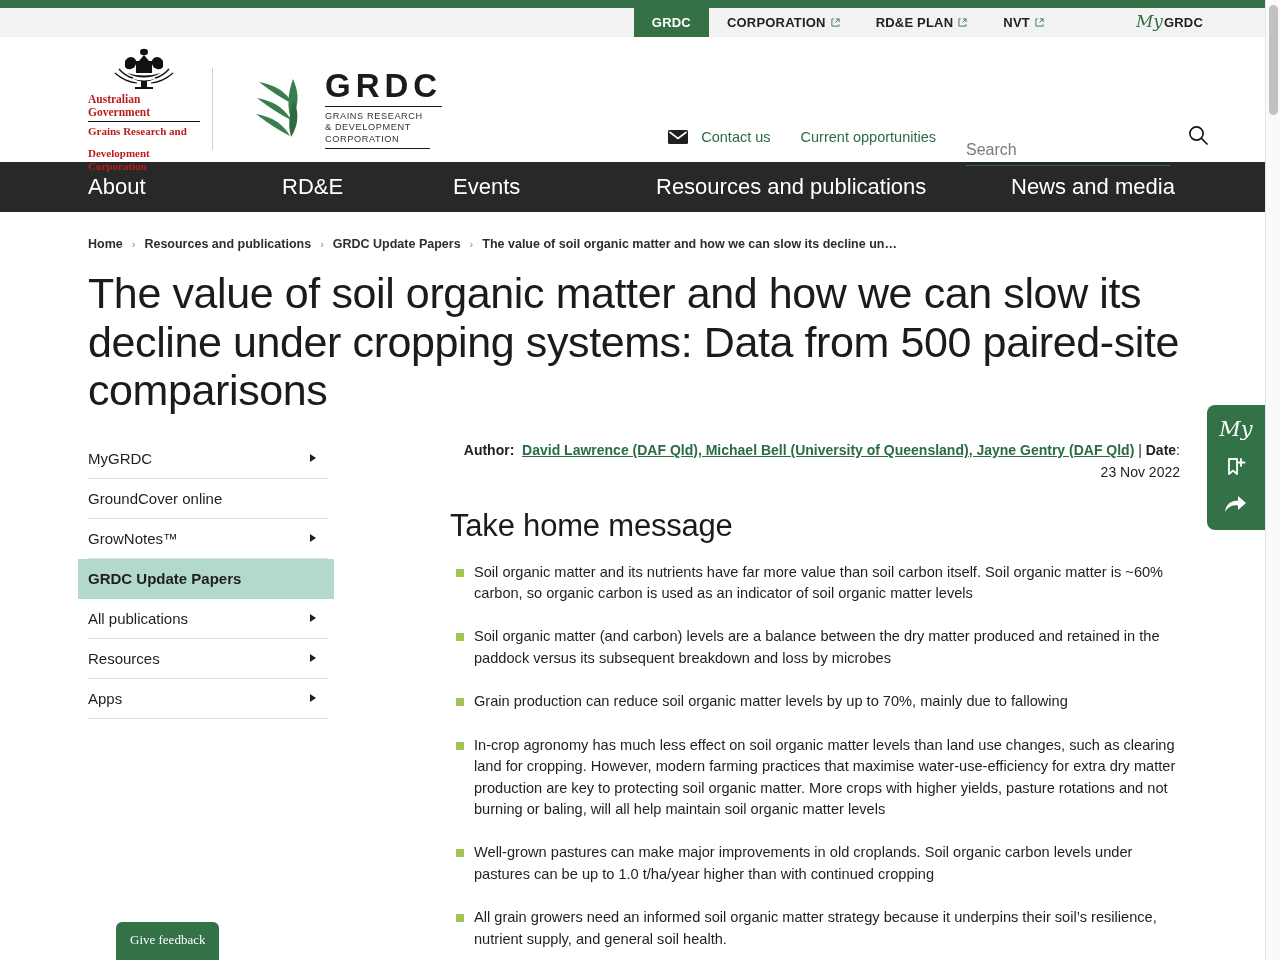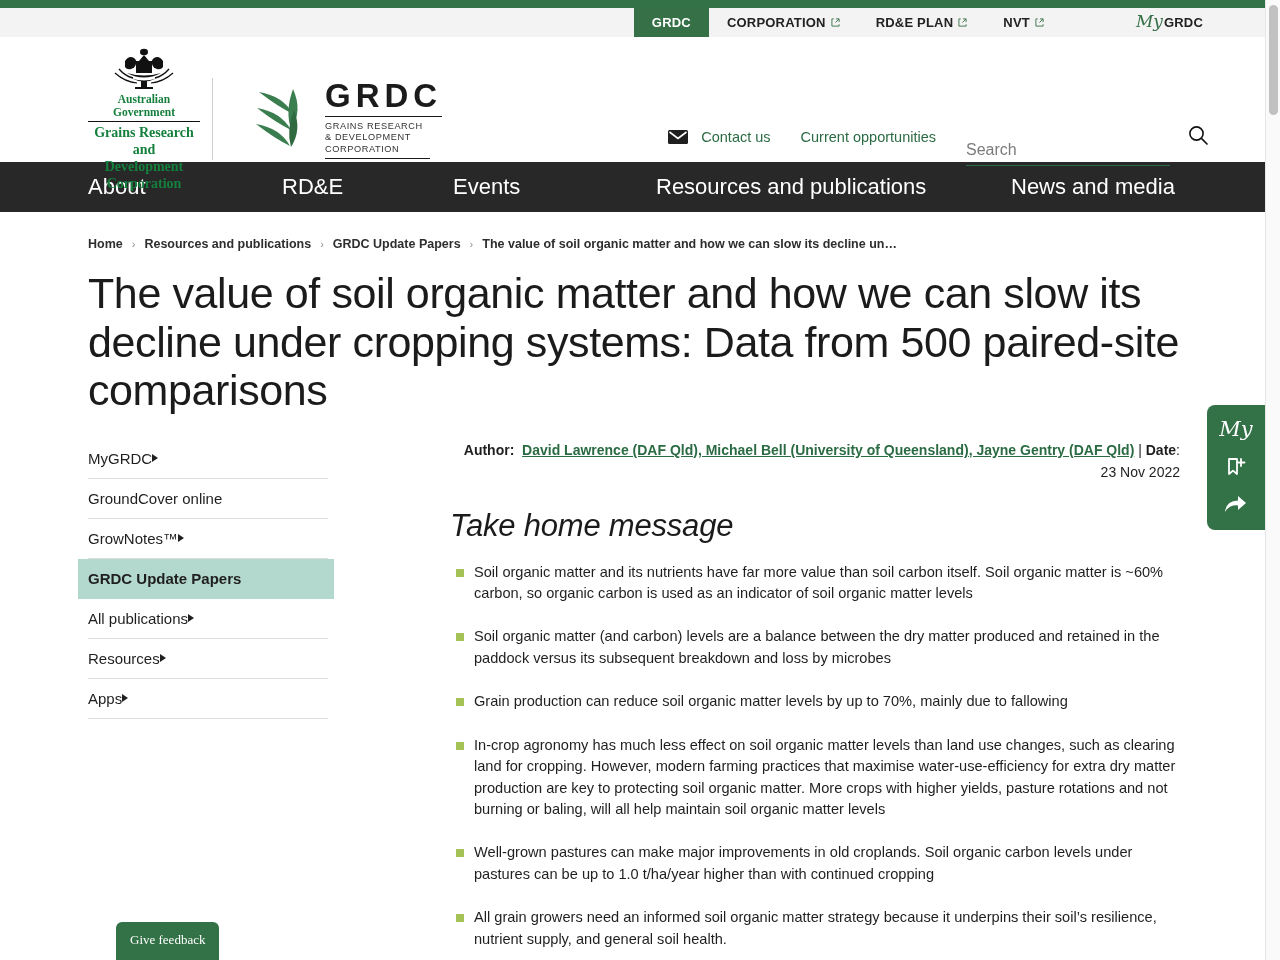--- a/index.html
+++ b/index.html
@@ -86,42 +86,41 @@
     position: relative;
   }
   .logos {
     position: absolute;
     left: 88px; top: 8px;
     display: flex;
     align-items: center;
   }
   .crest-block {
     width: 124px;
-    text-align: center;
     font-family: "Liberation Serif", serif;
-    color: #15803d;
+    color: #b91c1c;
     padding-right: 12px;
   }
   .crest-art {
     height: 46px;
     display: flex;
     align-items: flex-end;
     justify-content: center;
   }
   .crest-art svg { display:block; }
   .crest-gov {
     font-size: 11.5px;
     font-weight: bold;
     border-bottom: 1.2px solid #111;
     padding-bottom: 2px;
     margin-top: 2px;
     line-height: 1.15;
   }
   .crest-sub {
-    font-size: 14px;
+    font-size: 11px;
     font-weight: bold;
     line-height: 1.2;
     margin-top: 3px;
   }
   .logo-divider {
     width: 1px;
     height: 82px;
     background: #cfcfcf;
     margin: 0 22px 0 0;
   }
@@ -246,21 +245,21 @@
 
   
   .content-row {
     display: flex;
     padding: 24px 0 0 88px;
   }
   .sidebar { width: 240px; flex: 0 0 240px; }
   .side-item {
     display: flex;
     align-items: center;
-    justify-content: flex-start;
+    justify-content: space-between;
     border-bottom: 1px solid #dcdcdc;
     padding: 11px 12px 11px 0;
     font-size: 15px;
     color: #1f1f1f;
     cursor: pointer;
   }
   .side-item.active {
     background: #b3d8cd;
     font-weight: bold;
     border-bottom: 1px solid #b3d8cd;
@@ -292,21 +291,20 @@
     font-weight: bold;
     text-decoration: underline;
     cursor: pointer;
   }
   h2.section {
     font-size: 31px;
     font-weight: normal;
     color: #1b1b1b;
     margin: 24px 0 18px 0;
     letter-spacing: -0.2px;
-    font-style: italic;
   }
   ul.takehome {
     list-style: none;
     margin: 0;
     padding: 0;
   }
   ul.takehome li {
     position: relative;
     padding-left: 24px;
     margin-bottom: 22px;
@@ -438,21 +436,21 @@
           <path d="M64 22 q-6 7 -14 9" stroke="#111" stroke-width="1.4" fill="none"></path>
           <path d="M10 26 q10 9 22 10" stroke="#111" stroke-width="1.2" fill="none"></path>
           <path d="M68 26 q-10 9 -22 10" stroke="#111" stroke-width="1.2" fill="none"></path>
           <path d="M26 31 q13 7 26 0 q-13 5 -26 0 z" fill="#111"></path>
           <rect x="36" y="34" width="6" height="7" fill="#111"></rect>
           <path d="M30 41 h18" stroke="#111" stroke-width="2"></path>
         </svg>
       </div>
       <div class="crest-gov">Australian Government</div>
       <div class="crest-sub">Grains Research and</div>
-      <div class="crest-sub" style="margin-top:0">Development Corporation</div>
+      <div class="crest-sub" style="margin-top:8px">Development Corporation</div>
     </div>
     <div class="logo-divider"></div>
     <div class="grdc-logo">
       <div class="grdc-leaves">
         <svg width="62" height="66" viewBox="0 0 62 66">
           <path d="M6 6 q24 4 34 22 q-16 -8 -34 -22 z" fill="#3a7d4e"></path>
           <path d="M4 22 q24 4 34 22 q-16 -8 -34 -22 z" fill="#3a7d4e"></path>
           <path d="M3 38 q24 4 34 22 q-16 -8 -34 -22 z" fill="#3a7d4e"></path>
           <path d="M40 3 q10 22 -2 40 q-6 -18 2 -40 z" fill="#3a7d4e"></path>
           <path d="M41 24 q8 20 -3 37 q-5 -17 3 -37 z" fill="#2f6a41"></path>

